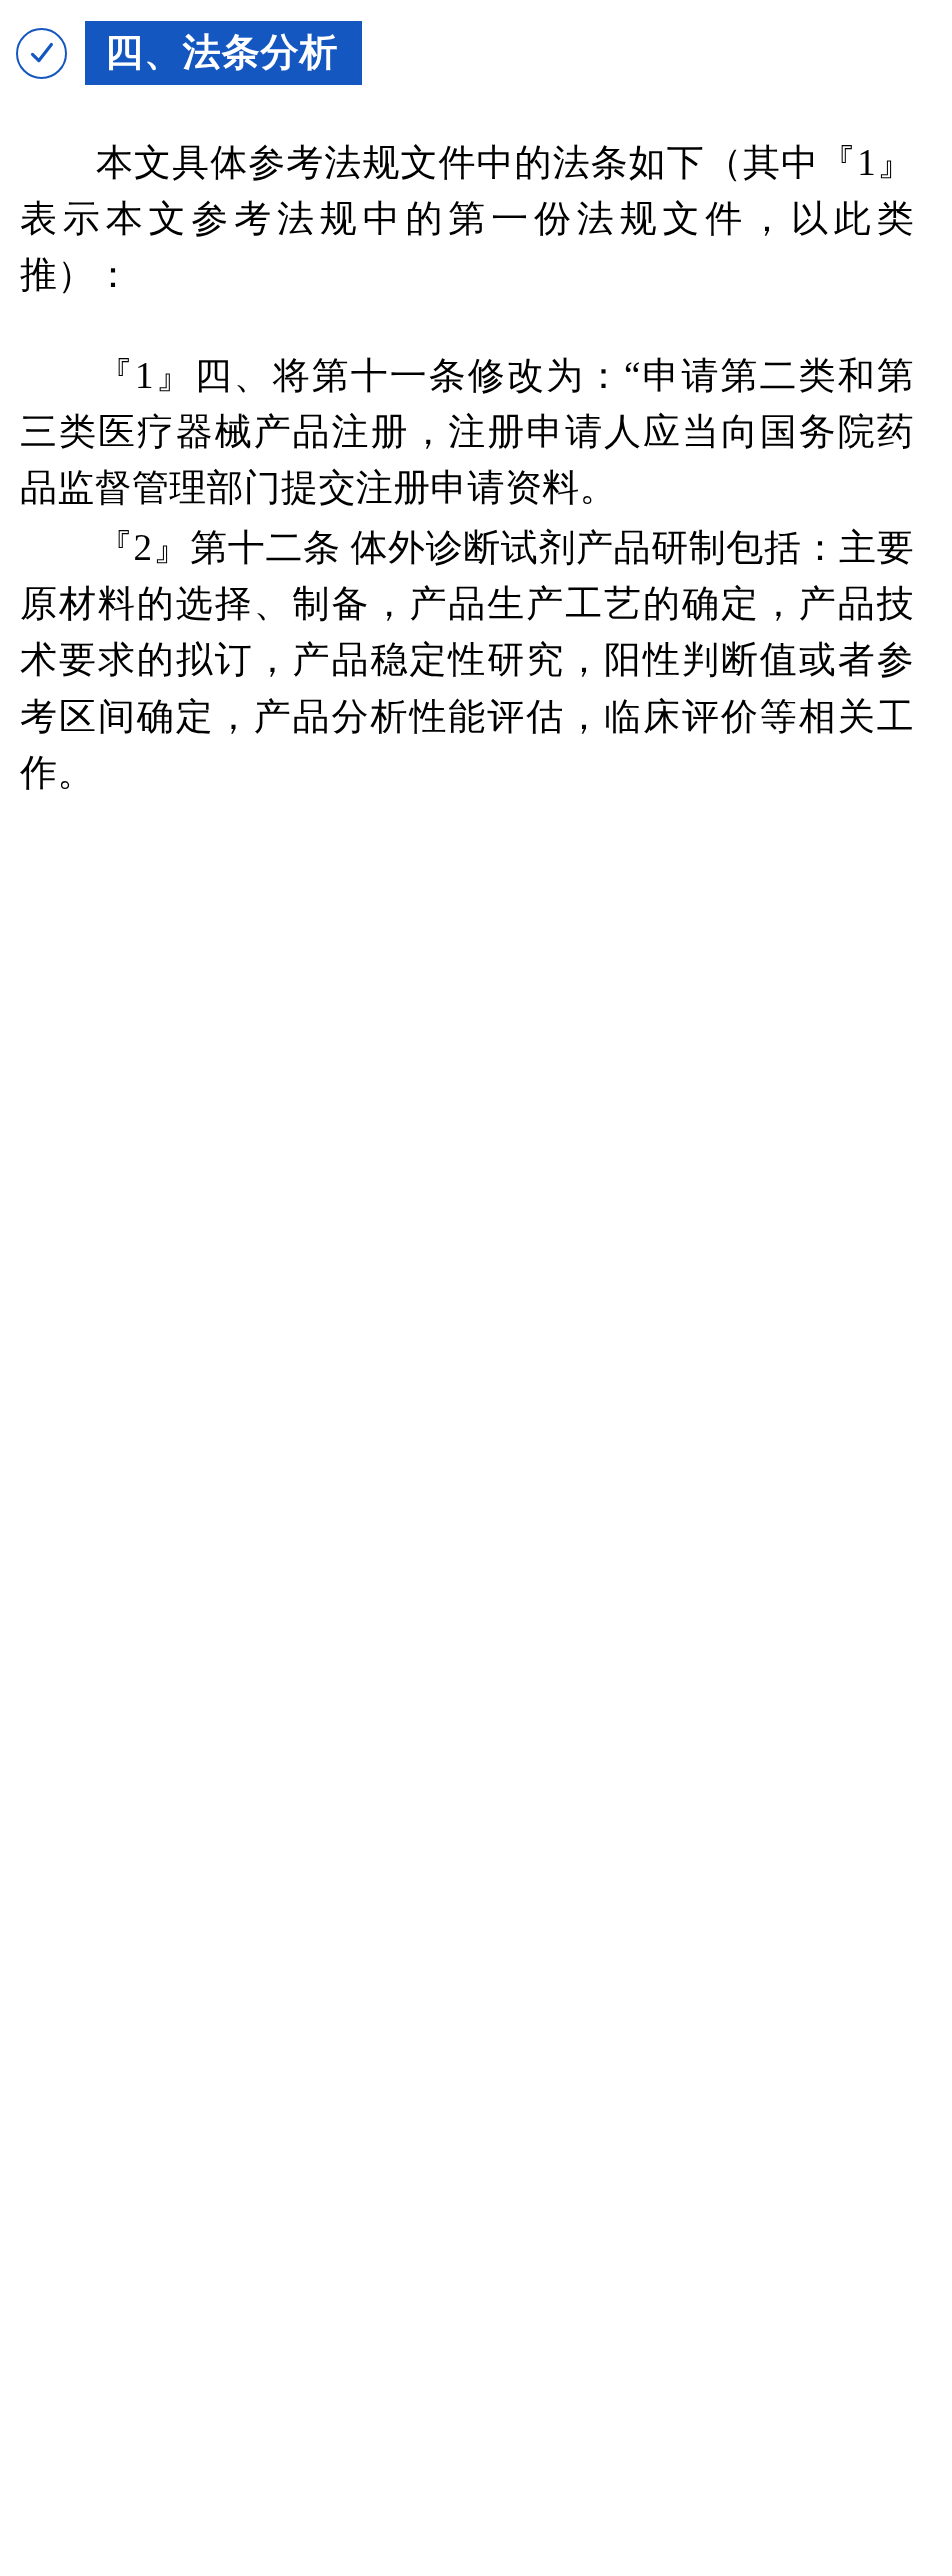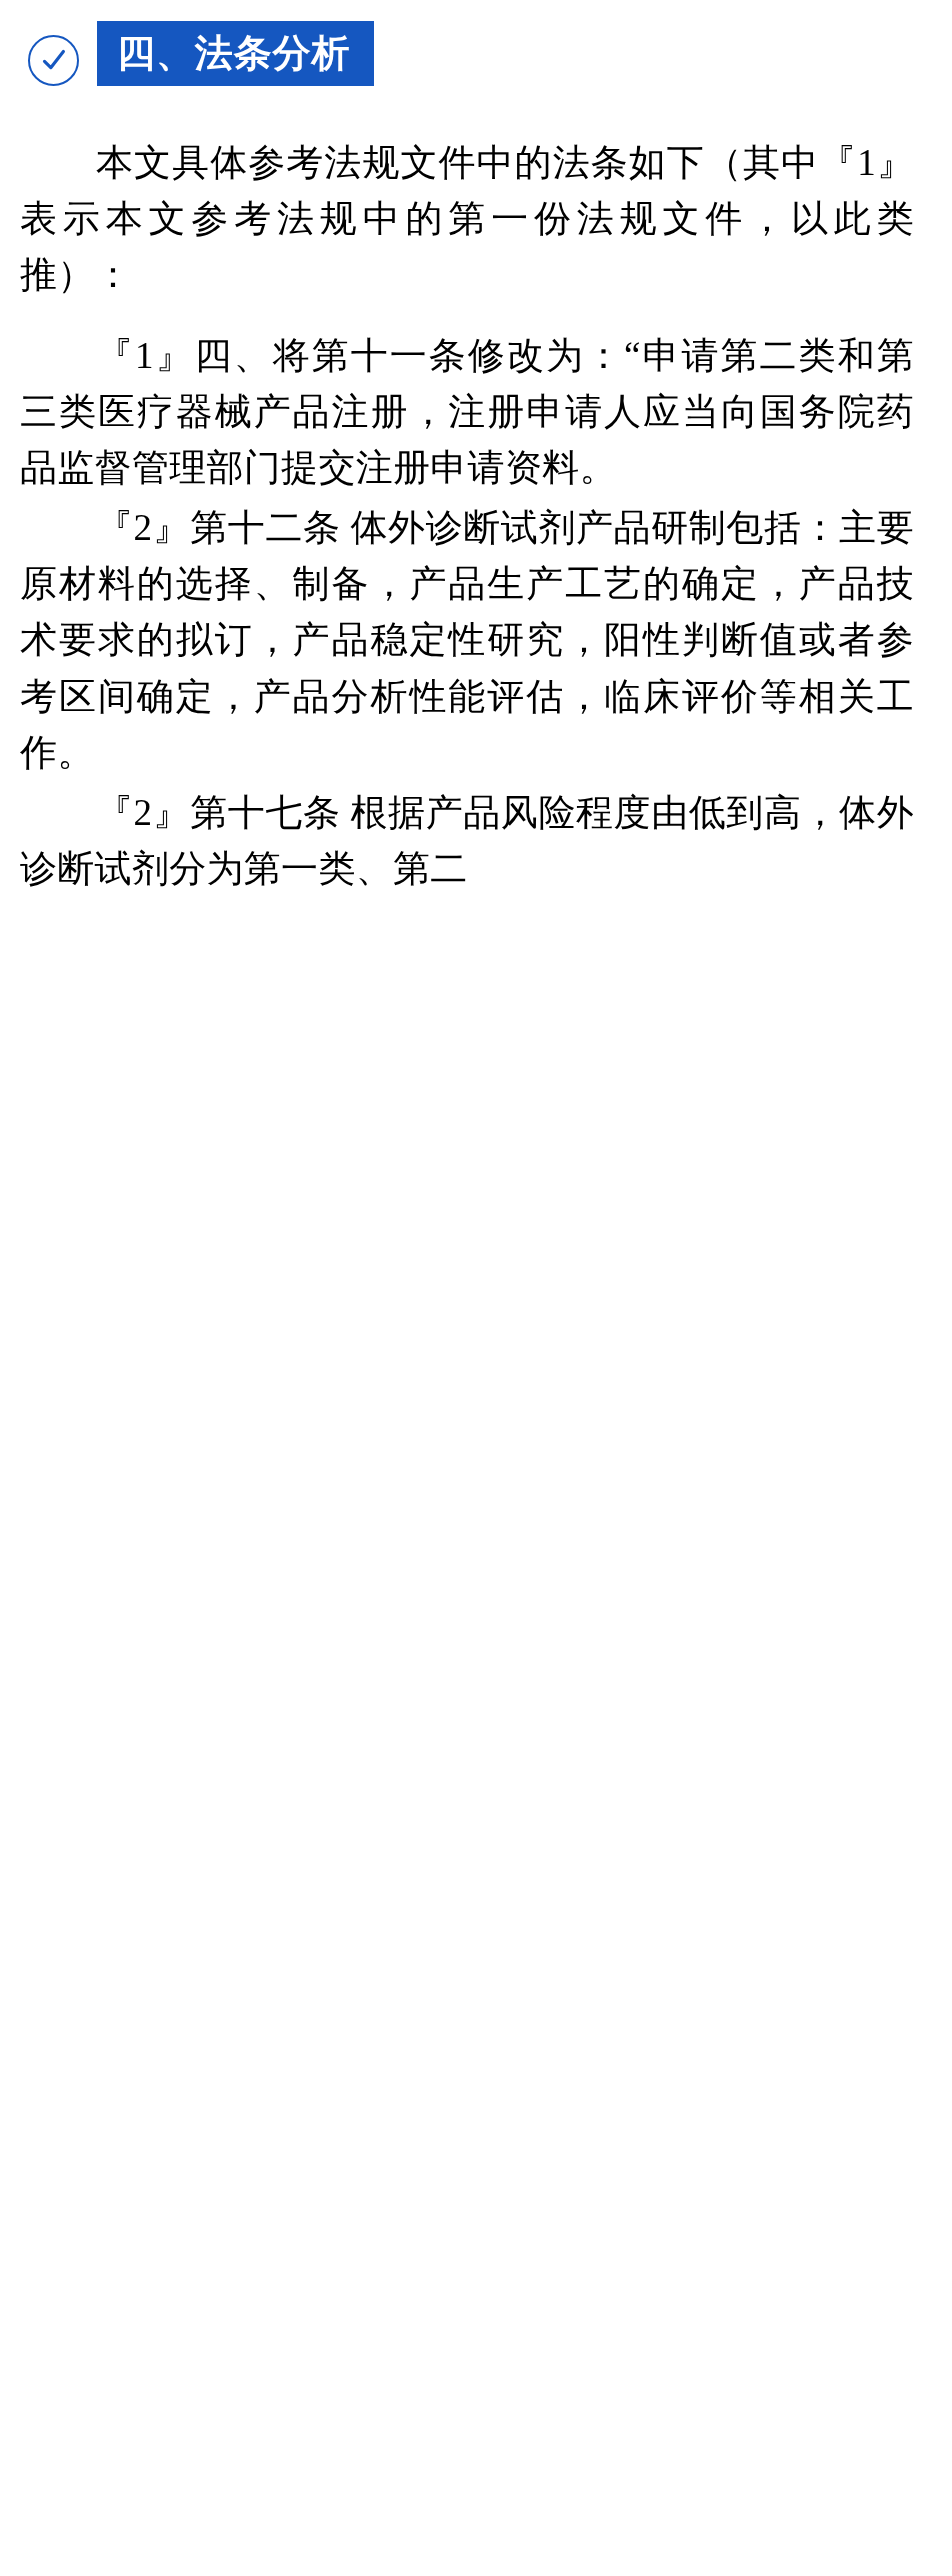--- a/index.html
+++ b/index.html
@@ -19,22 +19,22 @@
     position: relative;
     box-sizing: border-box;
     padding: 0;
     background: #ffffff;
     overflow: hidden;
   }
 
   
   .header {
     display: flex;
-    align-items: flex-end;
-    padding: 20px 0 0 28px;
+    align-items: center;
+    padding: 20px 0 0 16px;
     height: 86px;
     box-sizing: border-box;
   }
   .bullet-icon {
     width: 47px;
     height: 47px;
     border-radius: 50%;
     border: 2.7px solid #1557c0;
     background: #ffffff;
     display: flex;
@@ -68,38 +68,37 @@
     text-align: justify;
     text-justify: inter-ideograph;
     margin: 0;
     letter-spacing: 0.3px;
     word-break: break-all;
   }
   .para.indent {
     text-indent: 76px;
   }
   .gap-lg { margin-top: 49px; }
-  .gap-md { margin-top: 24px; }
+  .gap-md { margin-top: 44px; }
   .gap-sm { margin-top: 3.6px; }
 </style>
 </head>
 <body>
 
 <div class="page">
 
   <div class="header">
     <span class="bullet-icon">
       <svg width="27" height="27" viewBox="0 0 30 30" aria-hidden="true">
         <path d="M5 16 L12 23 L26 5" fill="none" stroke="#1557c0" stroke-width="3.5" stroke-linecap="round" stroke-linejoin="round"></path>
       </svg>
     </span>
     <span class="section-title">四、法条分析</span>
   </div>
 
   <div class="content">
     <p class="para indent gap-lg">本文具体参考法规文件中的法条如下（其中『1』表示本文参考法规中的第一份法规文件，以此类推）：</p>
     <p class="para indent gap-md">『1』四、将第十一条修改为：“申请第二类和第三类医疗器械产品注册，注册申请人应当向国务院药品监督管理部门提交注册申请资料。</p>
     <p class="para indent gap-sm">『2』第十二条  体外诊断试剂产品研制包括：主要原材料的选择、制备，产品生产工艺的确定，产品技术要求的拟订，产品稳定性研究，阳性判断值或者参考区间确定，产品分析性能评估，临床评价等相关工作。</p>
-    <p class="para indent gap-sm">『2』第十七条    根据产品风险程度由低到高，体外诊断试剂分为第一类、第二</p>
   </div>
 
 </div>
 
 
 </body></html>

